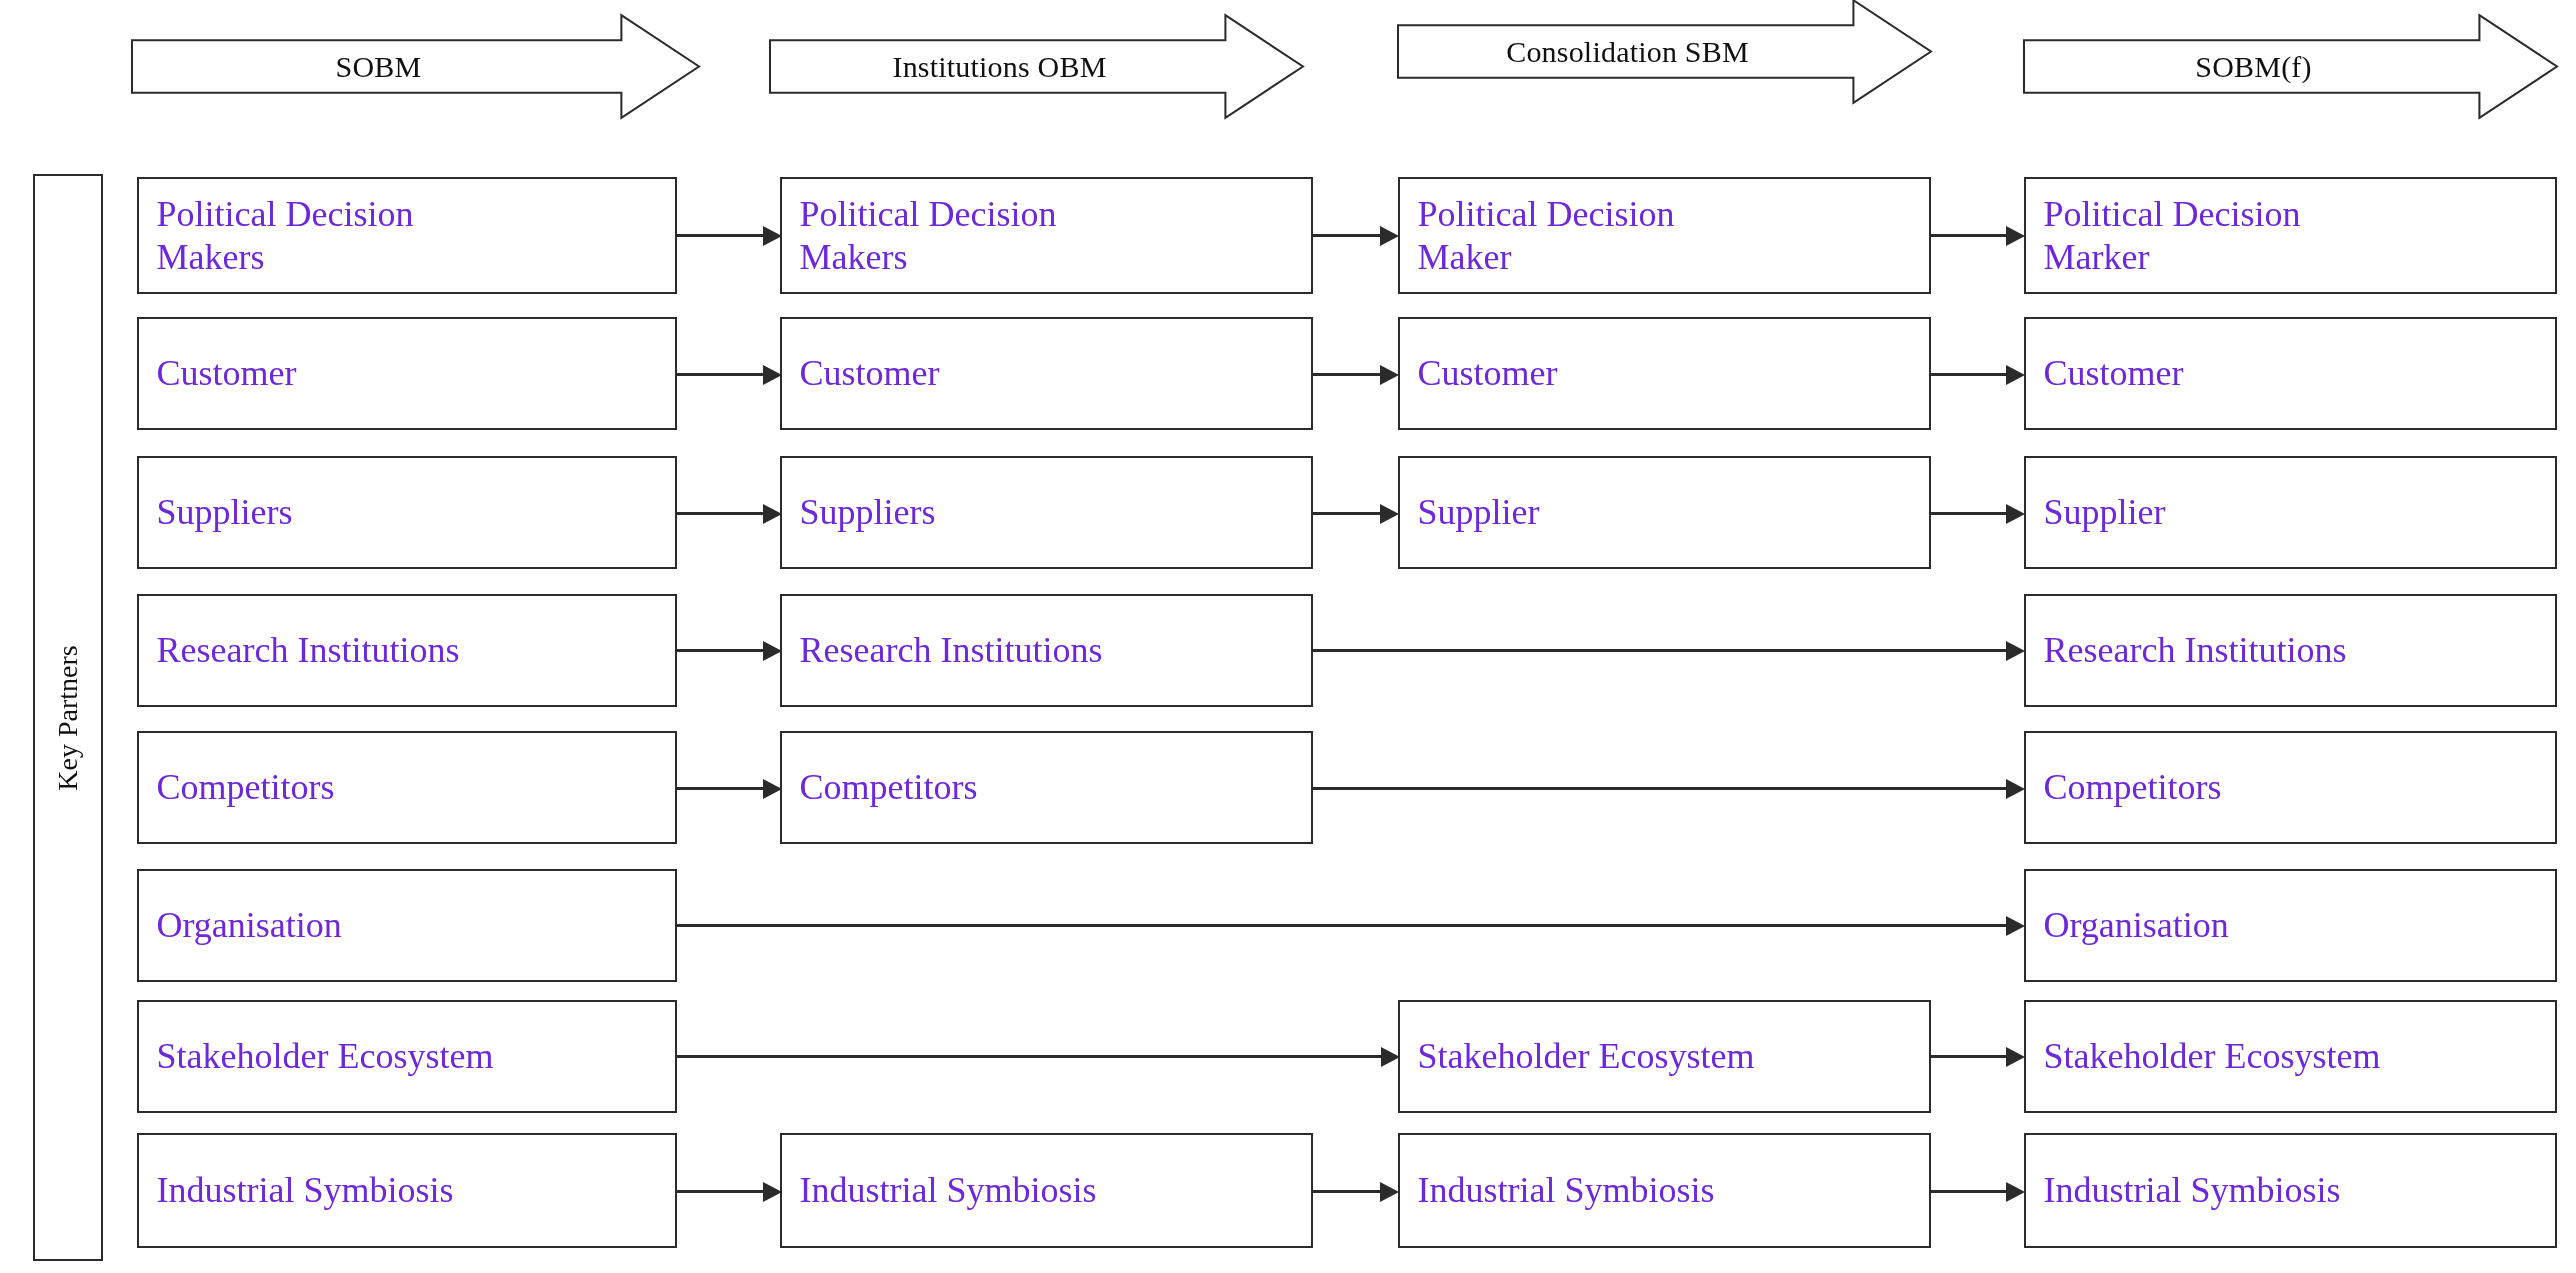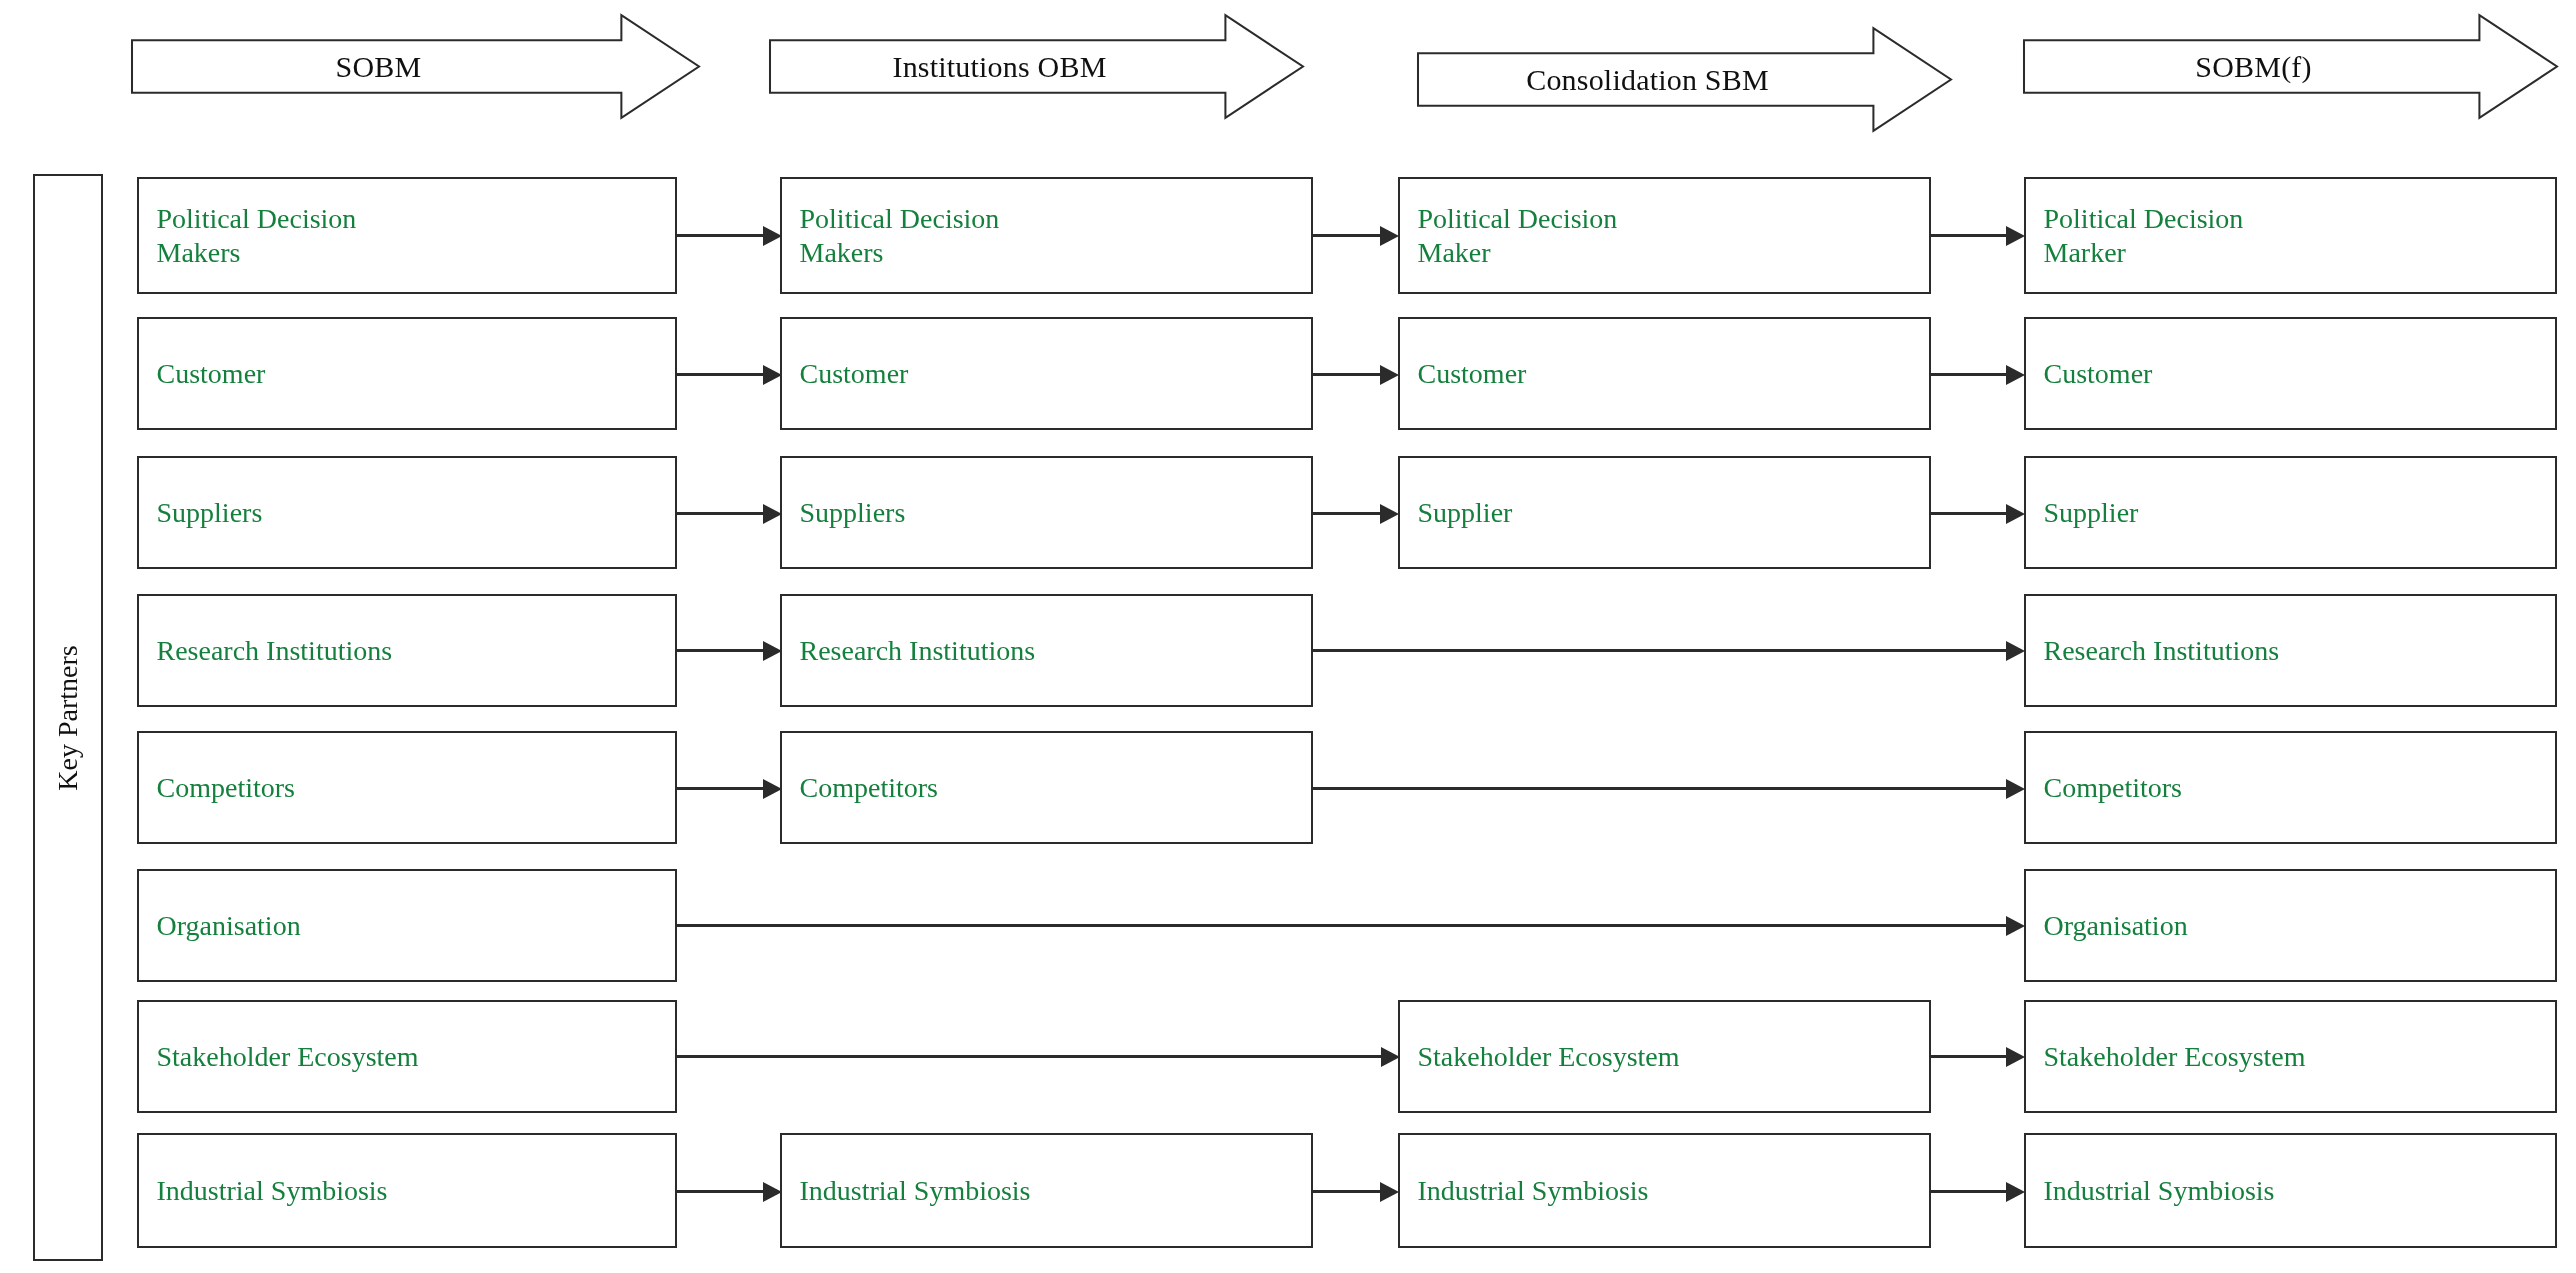--- a/index.html
+++ b/index.html
@@ -28,21 +28,21 @@
     white-space:nowrap;font-size:28px;color:#111;
   }
 
   
   .node{
     position:absolute;border:2px solid #2b2b2b;background:#fff;box-sizing:border-box;
     display:flex;align-items:center;
     padding:0 17.5px;
   }
   .node-text{
-    font-size:28px;line-height:1.18;color:#15803d;white-space:pre-line;
+    font-size:36px;line-height:1.18;color:#6d28d9;white-space:pre-line;
   }
   .node.two-line{align-items:center;}
 
   
   .conn{position:absolute;height:0;}
   .conn .shaft{
     position:absolute;left:0;top:0;height:3.4px;background:#2b2b2b;
   }
   .conn .head{
     position:absolute;top:-8.8px;width:0;height:0;
@@ -62,21 +62,21 @@
           <polygon points="0,37 725,37 725,0 840,76 725,152 725,115 0,115" fill="#ffffff" stroke="#2b2b2b" stroke-width="3"></polygon>
         </svg>
         <div class="arrow-label">SOBM</div>
       </div>
       <div class="arrow-banner" style="left: 770px; top: 15px; width: 533px; height: 103px;">
         <svg width="533" height="103" viewBox="0 0 790 152">
           <polygon points="0,37 675,37 675,0 790,76 675,152 675,115 0,115" fill="#ffffff" stroke="#2b2b2b" stroke-width="3"></polygon>
         </svg>
         <div class="arrow-label">Institutions OBM</div>
       </div>
-      <div class="arrow-banner" style="left: 1398px; top: 28px; width: 533px; height: 103px; margin-left: 20px;">
+      <div class="arrow-banner" style="left: 1398px; top: 0; width: 533px; height: 103px;">
         <svg width="533" height="103" viewBox="0 0 790 152">
           <polygon points="0,37 675,37 675,0 790,76 675,152 675,115 0,115" fill="#ffffff" stroke="#2b2b2b" stroke-width="3"></polygon>
         </svg>
         <div class="arrow-label">Consolidation SBM</div>
       </div>
       <div class="arrow-banner" style="left: 2024px; top: 15px; width: 533px; height: 103px;">
         <svg width="533" height="103" viewBox="0 0 790 152">
           <polygon points="0,37 675,37 675,0 790,76 675,152 675,115 0,115" fill="#ffffff" stroke="#2b2b2b" stroke-width="3"></polygon>
         </svg>
         <div class="arrow-label">SOBM(f)</div>

